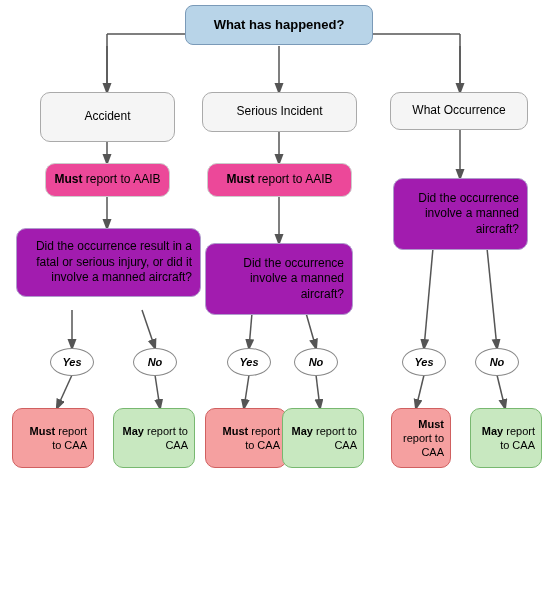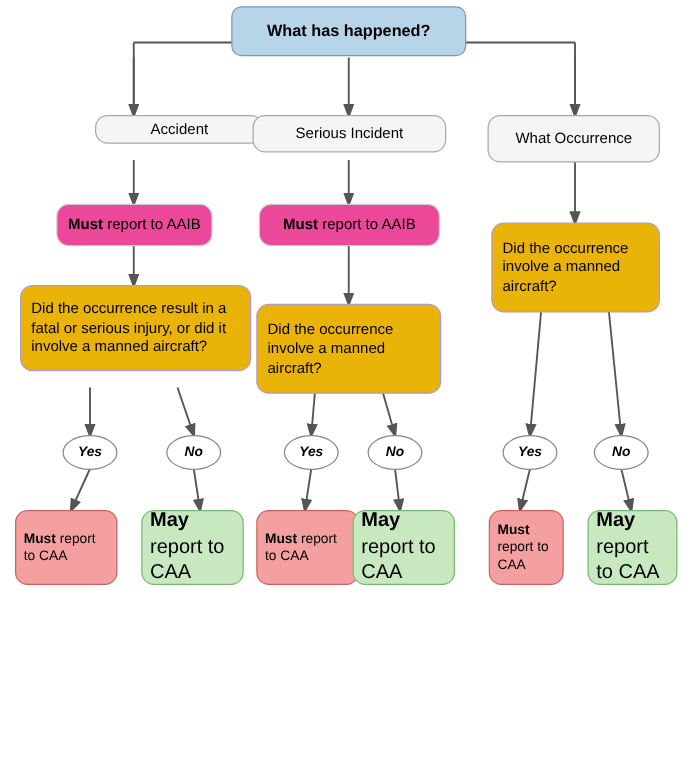--- a/index.html
+++ b/index.html
@@ -15,21 +15,21 @@
     .flowchart {
       position: relative;
       width: 558px;
       height: 613px;
     }
     .node {
       position: absolute;
       display: flex;
       align-items: center;
       justify-content: center;
-      text-align: left;
+      text-align: right;
       line-height: 1.3;
     }
     .node-start {
       background: #b8d4e8;
       border: 1.5px solid #7a9ab8;
       border-radius: 8px;
       padding: 6px 10px;
       font-weight: bold;
       font-size: 13px;
     }
@@ -41,21 +41,21 @@
       font-size: 12px;
     }
     .node-yellow {
       background: #ec4899;
       border: 1.5px solid #ccc;
       border-radius: 10px;
       padding: 6px 8px;
       font-size: 12px;
     }
     .node-purple {
-      background: #eab308;
+      background: #a21caf;
       border: 1.5px solid #b09ccc;
       border-radius: 10px;
       padding: 6px 8px;
       font-size: 12px;
     }
     .node-circle {
       background: #fff;
       border: 1.5px solid #888;
       border-radius: 50%;
       font-size: 11px;
@@ -67,21 +67,21 @@
       border: 1.5px solid #d06060;
       border-radius: 10px;
       padding: 4px 6px;
       font-size: 11px;
     }
     .node-may {
       background: #c8e8c0;
       border: 1.5px solid #78b870;
       border-radius: 10px;
       padding: 4px 6px;
-      font-size: 16px;
+      font-size: 11px;
     }
     .node-must b, .node-may b {
       font-weight: bold;
     }
     svg.arrows {
       position: absolute;
       top: 0; left: 0;
       width: 558px;
       height: 613px;
       pointer-events: none;
@@ -142,25 +142,25 @@
 
     <line x1="424" y1="375" x2="416" y2="408" stroke="#555" stroke-width="1.5" marker-end="url(#arrow)"></line>
 
     <line x1="497" y1="375" x2="505" y2="408" stroke="#555" stroke-width="1.5" marker-end="url(#arrow)"></line>
   </svg>
 
   <div class="node node-start" style="left:185px; top:5px; width:188px; height:40px;">
     <span>What has happened?</span>
   </div>
 
-  <div class="node node-rect" style="left:40px; top:92px; width:135px; height:23px;margin-left:36px;">
+  <div class="node node-rect" style="left:40px; top:92px; width:135px; height:50px;">
     <span>Accident</span>
   </div>
 
-  <div class="node node-rect" style="left:202px; top:92px; width:155px; height:30px;">
+  <div class="node node-rect" style="left:202px; top:92px; width:155px; height:40px;">
     <span>Serious Incident</span>
   </div>
 
   <div class="node node-rect" style="left:390px; top:92px; width:138px; height:38px;">
     <span>What Occurrence</span>
   </div>
 
   <div class="node node-yellow" style="left:45px; top:163px; width:125px; height:34px;">
     <span><b>Must</b> report to AAIB</span>
   </div>

